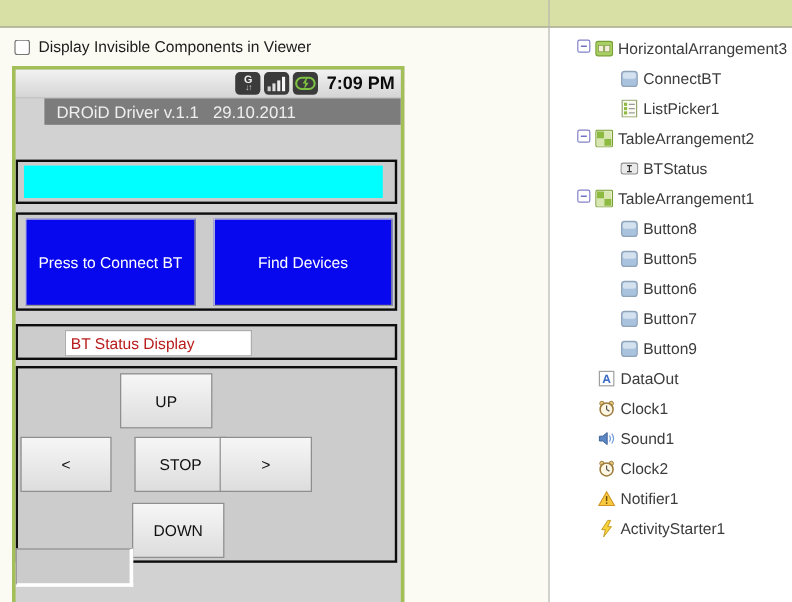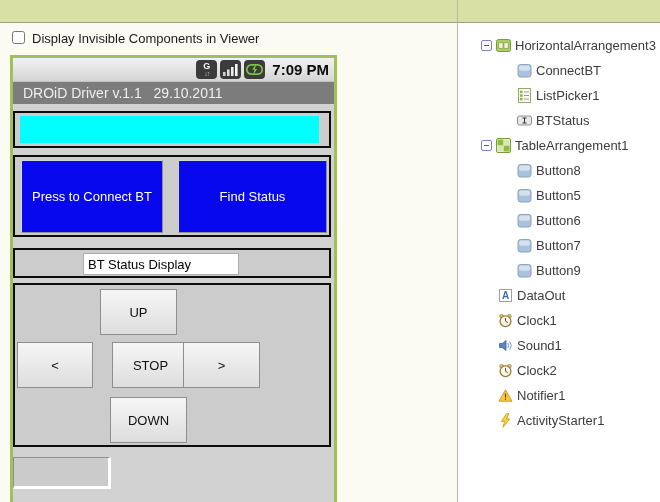--- a/index.html
+++ b/index.html
@@ -9,70 +9,70 @@
   }
   
   .topbar{position:absolute;left:0;top:0;width:660px;height:22px;
     background:#d9e0a5;border-bottom:1px solid #9fa08f;z-index:3;}
   .components-header{position:absolute;left:488px;top:0;height:22px;line-height:23px;
     font-size:13px;font-weight:bold;color:#4c4c41;}
   .vdivider{position:absolute;left:457px;top:0;width:1px;height:502px;background:#b6b6ac;z-index:4;}
 
   
   .viewer{position:absolute;left:0;top:23px;width:457px;height:479px;background:#fbfbf4;overflow:hidden;}
-  .checkbox-row{position:absolute;left:12px;top:8px;display:flex;align-items:flex-start;gap:7px;
+  .checkbox-row{position:absolute;left:12px;top:8px;display:flex;align-items:flex-end;gap:7px;
     font-size:13px;color:#1c1c1c;}
   .checkbox-row input{width:13px;height:13px;margin:0;}
 
   
   .phone{position:absolute;left:10px;top:32px;width:327px;height:470px;box-sizing:border-box;
     border:3px solid #a3bf58;background:#d2d2d2;overflow:hidden;}
   .status-bar{height:24px;background:linear-gradient(180deg,#f2f2f2,#d5d5d5);
     display:flex;align-items:center;justify-content:flex-end;gap:3px;padding-right:5px;
     border-bottom:1px solid #c2c2c2;box-sizing:border-box;}
   .sb-icon{width:21px;height:19px;background:#3b3b3b;border-radius:4px;display:flex;
     flex-direction:column;align-items:center;justify-content:center;overflow:hidden;}
   .sb-g-letter{font-size:9px;font-weight:bold;color:#f2f2f2;line-height:8px;}
   .sb-g-arrows{font-size:7px;color:#c9c9c9;line-height:7px;letter-spacing:-1px;}
   .sb-time{font-size:15px;font-weight:bold;color:#0b0b0b;margin-left:4px;white-space:pre;}
   .title-bar{height:22px;background:#7c7c7c;color:#efefef;font-size:14px;line-height:22px;
-    padding-left:10px;white-space:pre;}
+    padding-left:10px;white-space:pre;margin-left:24px;}
   .screen{position:relative;width:321px;height:395px;}
 
-  .arr{position:absolute;left:0;border:2px solid #0d0d0d;box-sizing:border-box;background:#cccccc;}
+  .arr{position:absolute;left:0;border:2px solid #0d0d0d;box-sizing:border-box;background:#cccccc;margin-top:22px;}
   .arr-cyan{top:7px;width:318px;height:37px;}
   .cyan-bar{position:absolute;left:5px;top:3px;width:299px;height:27px;background:#00ffff;}
   .arr-btns{top:51px;width:318px;height:82px;}
   .bt-btn{position:absolute;top:3px;height:73px;background:#0808ef;color:#ffffff;font-size:13px;
     font-family:"Liberation Sans",sans-serif;display:flex;align-items:center;justify-content:center;
     border:1px solid #d7d7d7;border-right-color:#8f8f8f;border-bottom-color:#8f8f8f;box-sizing:border-box;
     cursor:pointer;}
   .bt-connect{left:6px;width:142px;}
   .bt-find{left:163px;width:149px;}
   .arr-status{top:144px;width:318px;height:30px;}
-  .bt-status-input{position:absolute;left:68px;top:3px;width:148px;height:18px;background:#ffffff;
-    border:1px solid #adadad;color:#000000;font-size:13px;padding:1px 2px 1px 4px;
+  .bt-status-input{position:absolute;left:39px;top:3px;width:148px;height:18px;background:#ffffff;
+    border:1px solid #adadad;color:#b91c1c;font-size:13px;padding:1px 2px 1px 4px;
     font-family:"Liberation Sans",sans-serif;}
   .arr-dpad{top:179px;width:318px;height:164px;text-decoration:underline;}
   .pad-btn{position:absolute;background:linear-gradient(180deg,#f6f6f6,#dddddd);
     border:1px solid #8e8e8e;font-size:13px;color:#101010;display:flex;align-items:center;
     justify-content:center;font-family:"Liberation Sans",sans-serif;cursor:pointer;}
   .pad-up{left:85px;top:4px;width:77px;height:46px;}
   .pad-left{left:2px;top:57px;width:76px;height:46px;}
   .pad-stop{left:97px;top:57px;width:77px;height:46px;}
   .pad-right{left:168px;top:57px;width:77px;height:46px;}
   .pad-down{left:95px;top:112px;width:77px;height:46px;}
   .bottom-box{position:absolute;left:0;top:353px;width:94px;height:28px;background:#cbcbcb;
     border-top:1px solid #8f8f8f;border-left:1px solid #8f8f8f;
     border-right:3px solid #ffffff;border-bottom:3px solid #ffffff;}
 
   
   .panel{position:absolute;left:458px;top:23px;width:202px;height:479px;background:#ffffff;overflow:hidden;}
   .tree{position:absolute;left:0;top:10px;width:202px;}
-  .trow{height:25px;display:flex;align-items:center;font-size:13px;color:#3c3c3c;cursor:pointer;}
+  .trow{height:25px;display:flex;font-size:13px;color:#3c3c3c;cursor:pointer;}
   .lv-arr{padding-left:23px;}
   .lv-leaf{padding-left:40px;}
   .lv-child{padding-left:59px;}
   .expander{width:11px;height:11px;box-sizing:border-box;border:1px solid #8181c9;border-radius:2px;
     background:#ffffff;position:relative;margin-right:4px;flex:none;}
   .expander::after{content:"";position:absolute;left:2px;top:4px;width:5px;height:1px;background:#4f4fb5;}
   .ticon{width:15px;height:15px;margin-right:4px;flex:none;display:block;}
 </style>
 </head>
 <body>
@@ -115,21 +115,21 @@
     <div class="title-bar">DROiD Driver v.1.1   29.10.2011</div>
 
     <div class="screen">
 
       <div class="arr arr-cyan">
         <div class="cyan-bar"></div>
       </div>
 
       <div class="arr arr-btns">
         <button class="bt-btn bt-connect">Press to Connect BT</button>
-        <button class="bt-btn bt-find">Find Status</button>
+        <button class="bt-btn bt-find">Find Devices</button>
       </div>
 
       <div class="arr arr-status">
         <input class="bt-status-input" value="BT Status Display" style="">
       </div>
 
       <div class="arr arr-dpad">
         <button class="pad-btn pad-up">UP</button>
         <button class="pad-btn pad-left">&lt;</button>
         <button class="pad-btn pad-stop">STOP</button>
@@ -168,38 +168,49 @@
       <svg class="ticon" viewBox="0 0 15 15">
         <rect x="1.5" y="0.5" width="12" height="14" fill="#fbfbf3" stroke="#97a86f"></rect>
         <rect x="3" y="2.6" width="2.6" height="2.6" fill="#8dbb41"></rect>
         <rect x="3" y="6.2" width="2.6" height="2.6" fill="#8dbb41"></rect>
         <rect x="3" y="9.8" width="2.6" height="2.6" fill="#8dbb41"></rect>
         <path d="M7 3.9 h5 M7 7.5 h5 M7 11.1 h5" stroke="#9a9a9a" stroke-width="1"></path>
       </svg>
       <span>ListPicker1</span>
     </div>
 
-
-    <div class="trow lv-child">
-      <svg class="ticon" viewBox="0 0 15 15">
-        <rect x="0.5" y="3" width="14" height="9" rx="2" fill="#e9e9e9" stroke="#8f8f8f"></rect>
-        <path d="M5.5 5 h4 M7.5 5 v5 M5.5 10 h4" stroke="#333" stroke-width="1" fill="none"></path>
-      </svg>
-      <span>BTStatus</span>
-    </div>
-
     <div class="trow lv-arr">
       <span class="expander"></span>
       <svg class="ticon" viewBox="0 0 15 15">
         <rect x="0.5" y="0.5" width="14" height="14" rx="1.5" fill="#f7f3e0" stroke="#769f34"></rect>
         <rect x="1.5" y="1.5" width="6" height="6" fill="#8dbb41"></rect>
         <rect x="7.5" y="7.5" width="6" height="6" fill="#8dbb41"></rect>
         <rect x="7.5" y="1.5" width="6" height="6" fill="#d8e6b2"></rect>
         <rect x="1.5" y="7.5" width="6" height="6" fill="#d8e6b2"></rect>
       </svg>
+      <span>TableArrangement2</span>
+    </div>
+
+    <div class="trow lv-child">
+      <svg class="ticon" viewBox="0 0 15 15">
+        <rect x="0.5" y="3" width="14" height="9" rx="2" fill="#e9e9e9" stroke="#8f8f8f"></rect>
+        <path d="M5.5 5 h4 M7.5 5 v5 M5.5 10 h4" stroke="#333" stroke-width="1" fill="none"></path>
+      </svg>
+      <span>BTStatus</span>
+    </div>
+
+    <div class="trow lv-arr">
+      <span class="expander"></span>
+      <svg class="ticon" viewBox="0 0 15 15">
+        <rect x="0.5" y="0.5" width="14" height="14" rx="1.5" fill="#f7f3e0" stroke="#769f34"></rect>
+        <rect x="1.5" y="1.5" width="6" height="6" fill="#8dbb41"></rect>
+        <rect x="7.5" y="7.5" width="6" height="6" fill="#8dbb41"></rect>
+        <rect x="7.5" y="1.5" width="6" height="6" fill="#d8e6b2"></rect>
+        <rect x="1.5" y="7.5" width="6" height="6" fill="#d8e6b2"></rect>
+      </svg>
       <span>TableArrangement1</span>
     </div>
 
 
     <div class="trow lv-child">
       <svg class="ticon" viewBox="0 0 15 15">
         <rect x="1" y="1.5" width="13" height="12.5" rx="2.5" fill="#a9c2dd" stroke="#8fa3b8"></rect>
         <rect x="2" y="2.5" width="11" height="5.2" rx="2" fill="#ffffff" opacity="0.5"></rect>
       </svg>
       <span>Button8</span>

